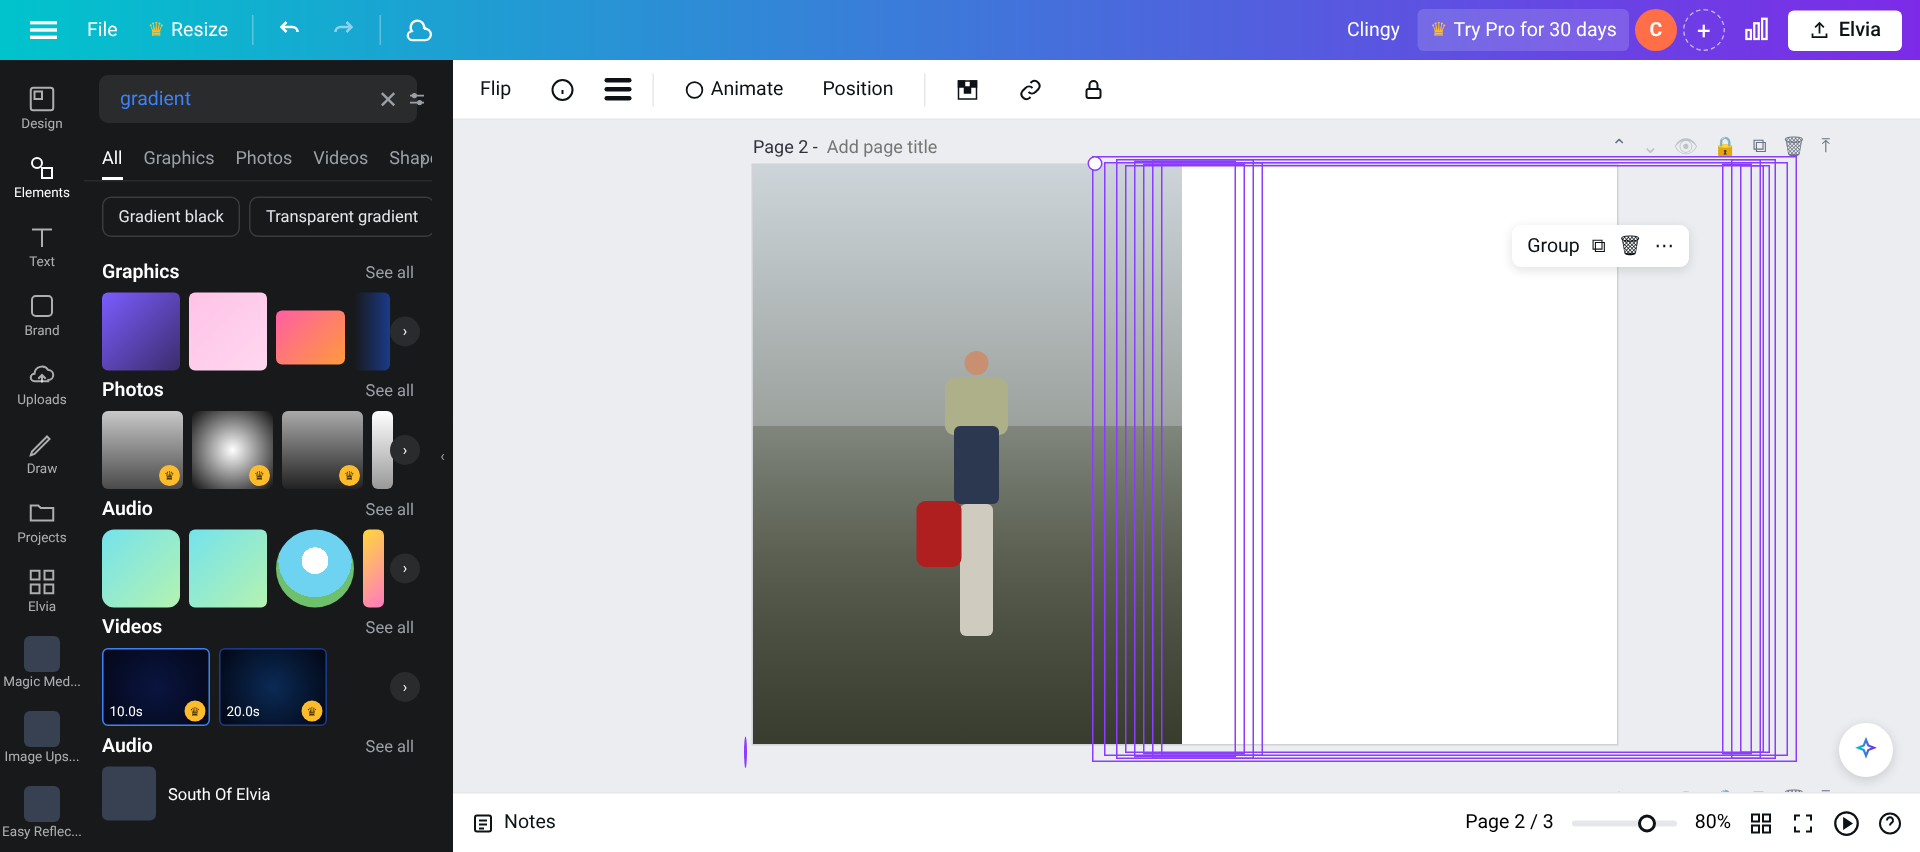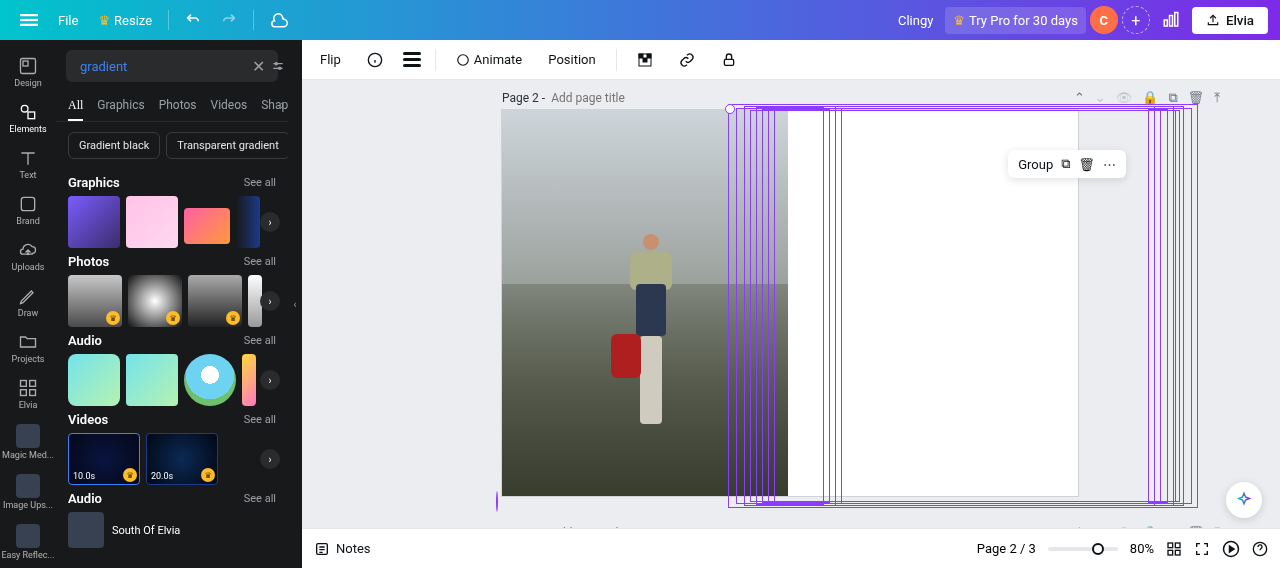--- a/index.html
+++ b/index.html
@@ -30,21 +30,21 @@
 
 
 .panel { width: 232px; background: #18191b; color: #e5e7eb; display: flex; flex-direction: column; }
 .search-wrap { padding: 10px; }
 .search { display: flex; align-items: center; background: #2a2b2d; border-radius: 6px; padding: 6px 8px; gap: 6px; height:32px; }
 .search input { flex: 1; background: transparent; border: none; color: #3b82f6; font-size: 13px; outline: none; }
 .search .clear, .search .filter { width: 18px; height: 18px; display:flex; align-items:center; justify-content:center; color:#9aa0a6; cursor:pointer; }
 
 .tabs { display: flex; gap: 14px; padding: 0 12px; border-bottom: 1px solid #2a2b2d; font-size: 12px; overflow:hidden; position:relative; }
 .tab { padding: 6px 0; color: #9aa0a6; cursor: pointer; white-space:nowrap; }
-.tab.active { color: #fff; border-bottom: 2px solid #fff; font-family: Liberation Serif, serif; }
+.tab.active { color: #fff; border-bottom: 2px solid #fff; }
 .tabs .more { position:absolute; right:4px; top:6px; color:#9aa0a6; cursor:pointer; }
 
 .chips { display: flex; gap: 6px; padding: 10px 12px; }
 .chip { border: 1px solid #3a3b3d; border-radius: 6px; padding: 6px 10px; font-size: 11px; color: #e5e7eb; cursor: pointer; white-space:nowrap; }
 
 .sections { flex:1; overflow-y:auto; padding: 0 12px 10px; }
 .sections::-webkit-scrollbar{width:6px}.sections::-webkit-scrollbar-thumb{background:#3a3b3d;border-radius:3px}
 .sec-head { display:flex; justify-content:space-between; align-items:center; margin-top:6px; margin-bottom:6px; }
 .sec-title { font-size: 13px; font-weight:600; color:#fff; }
 .see-all { font-size: 11px; color:#9aa0a6; cursor:pointer; }

